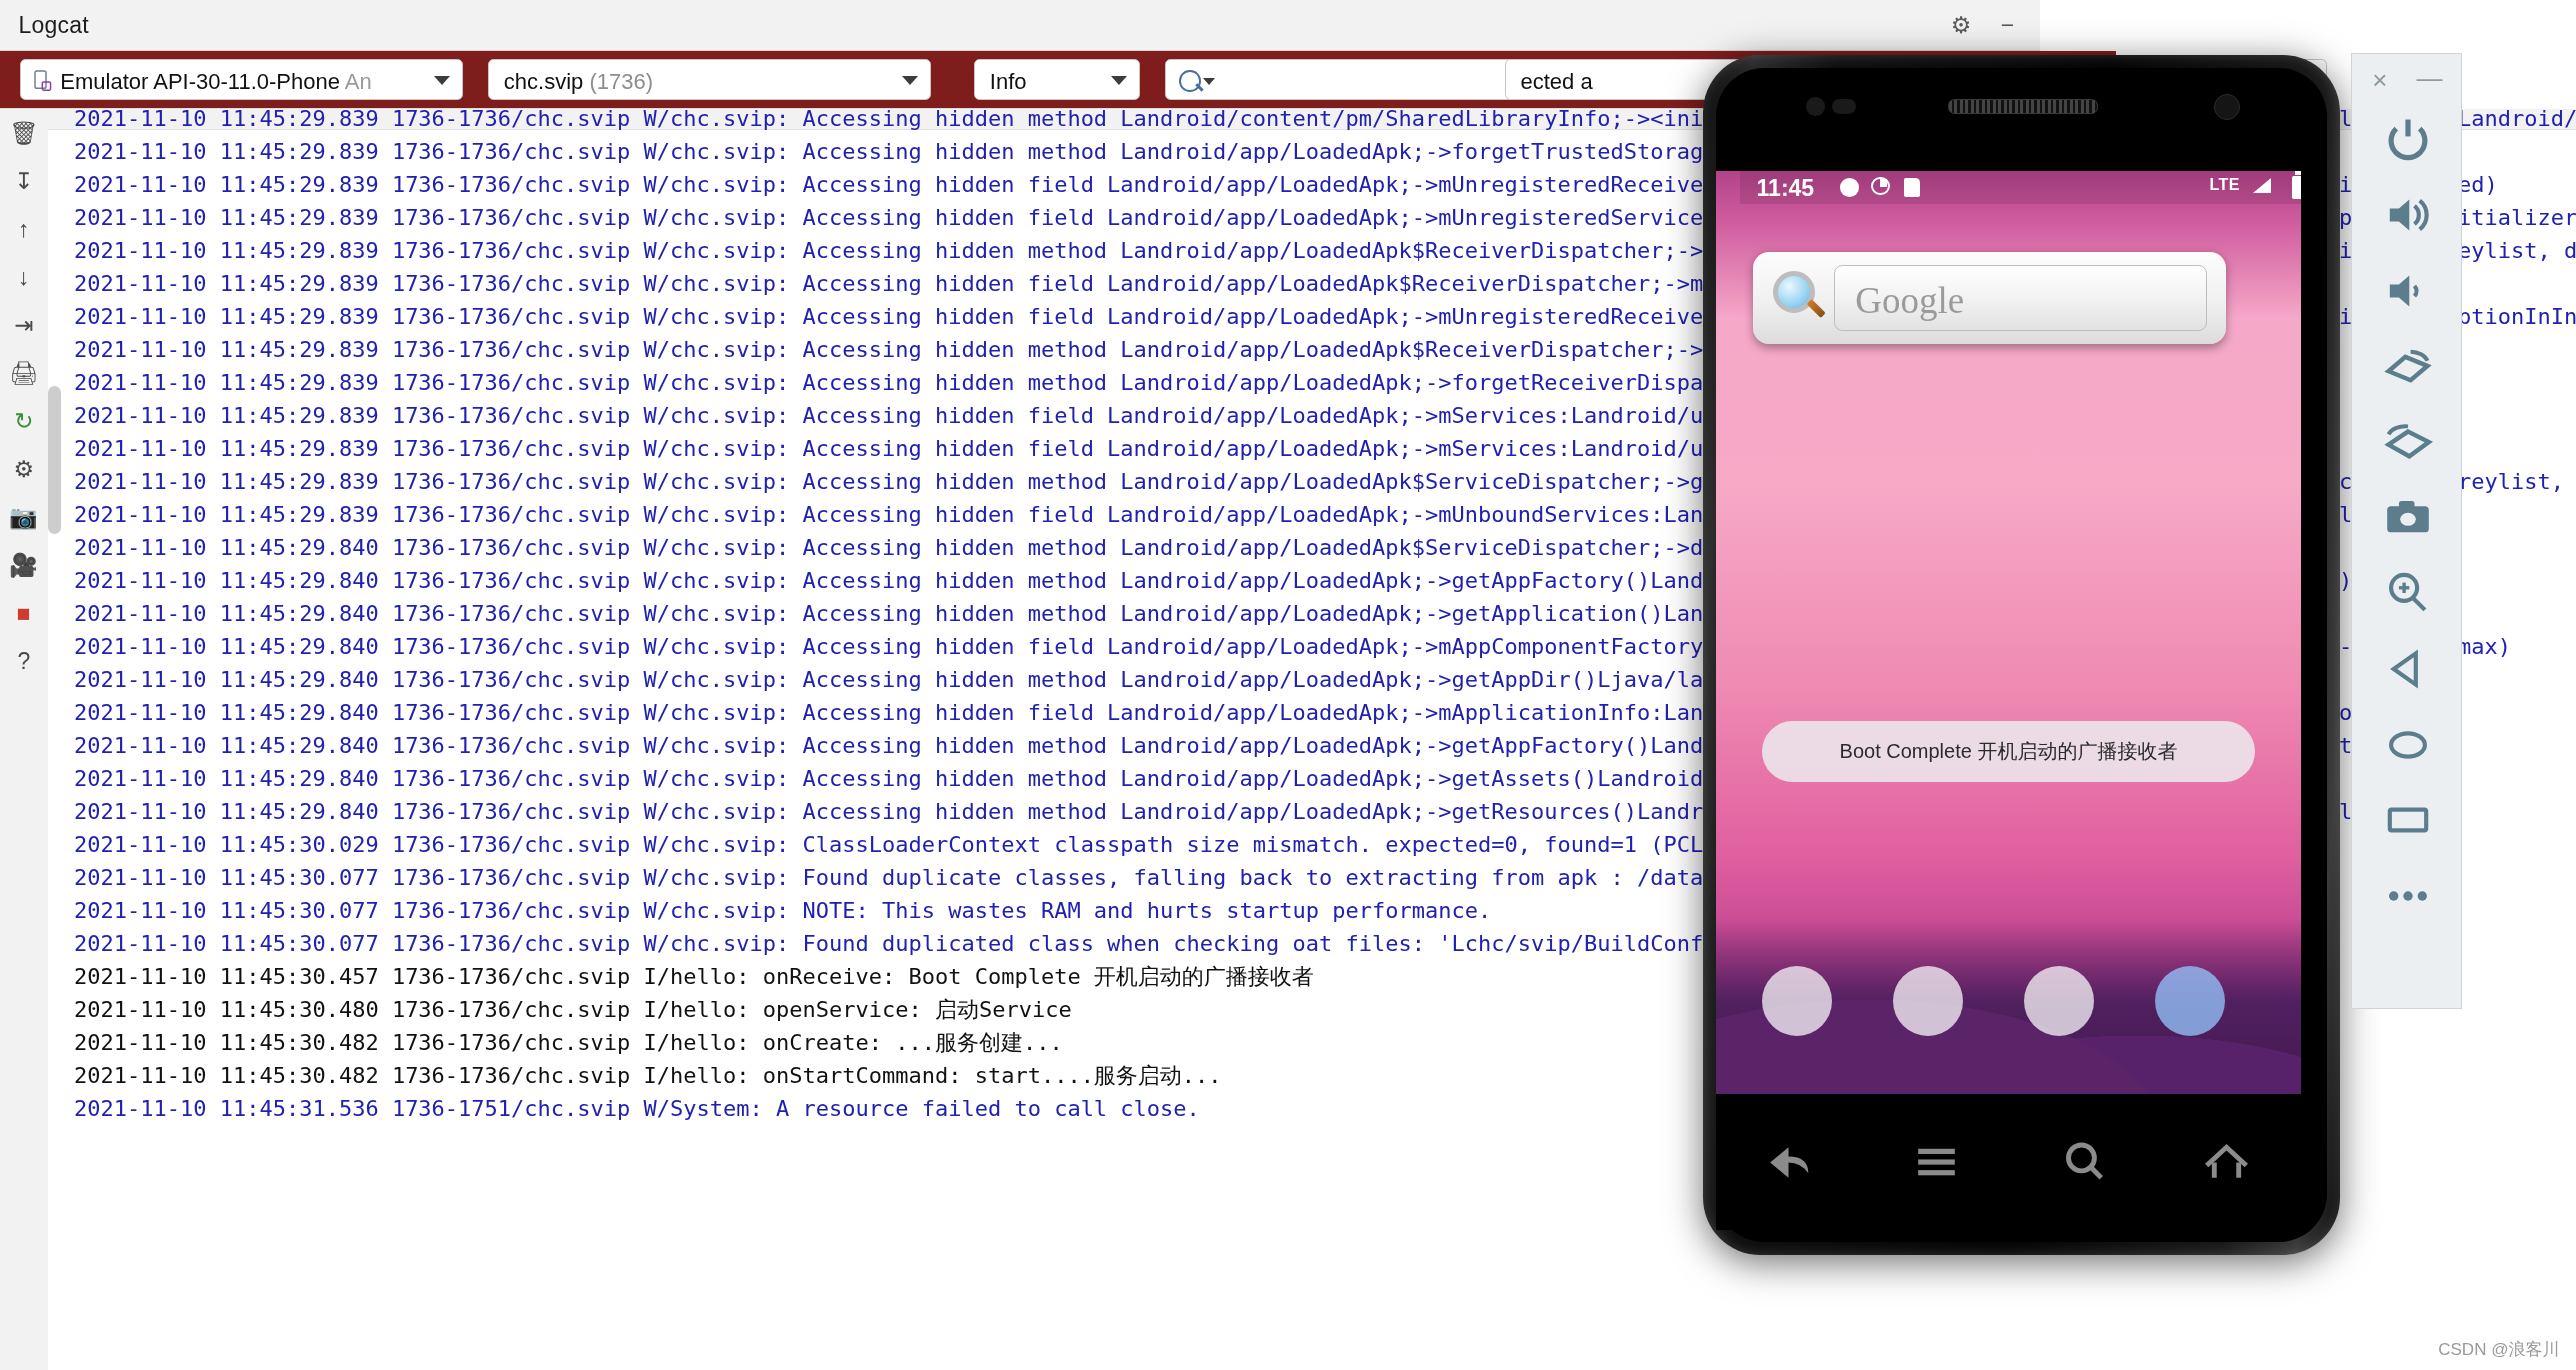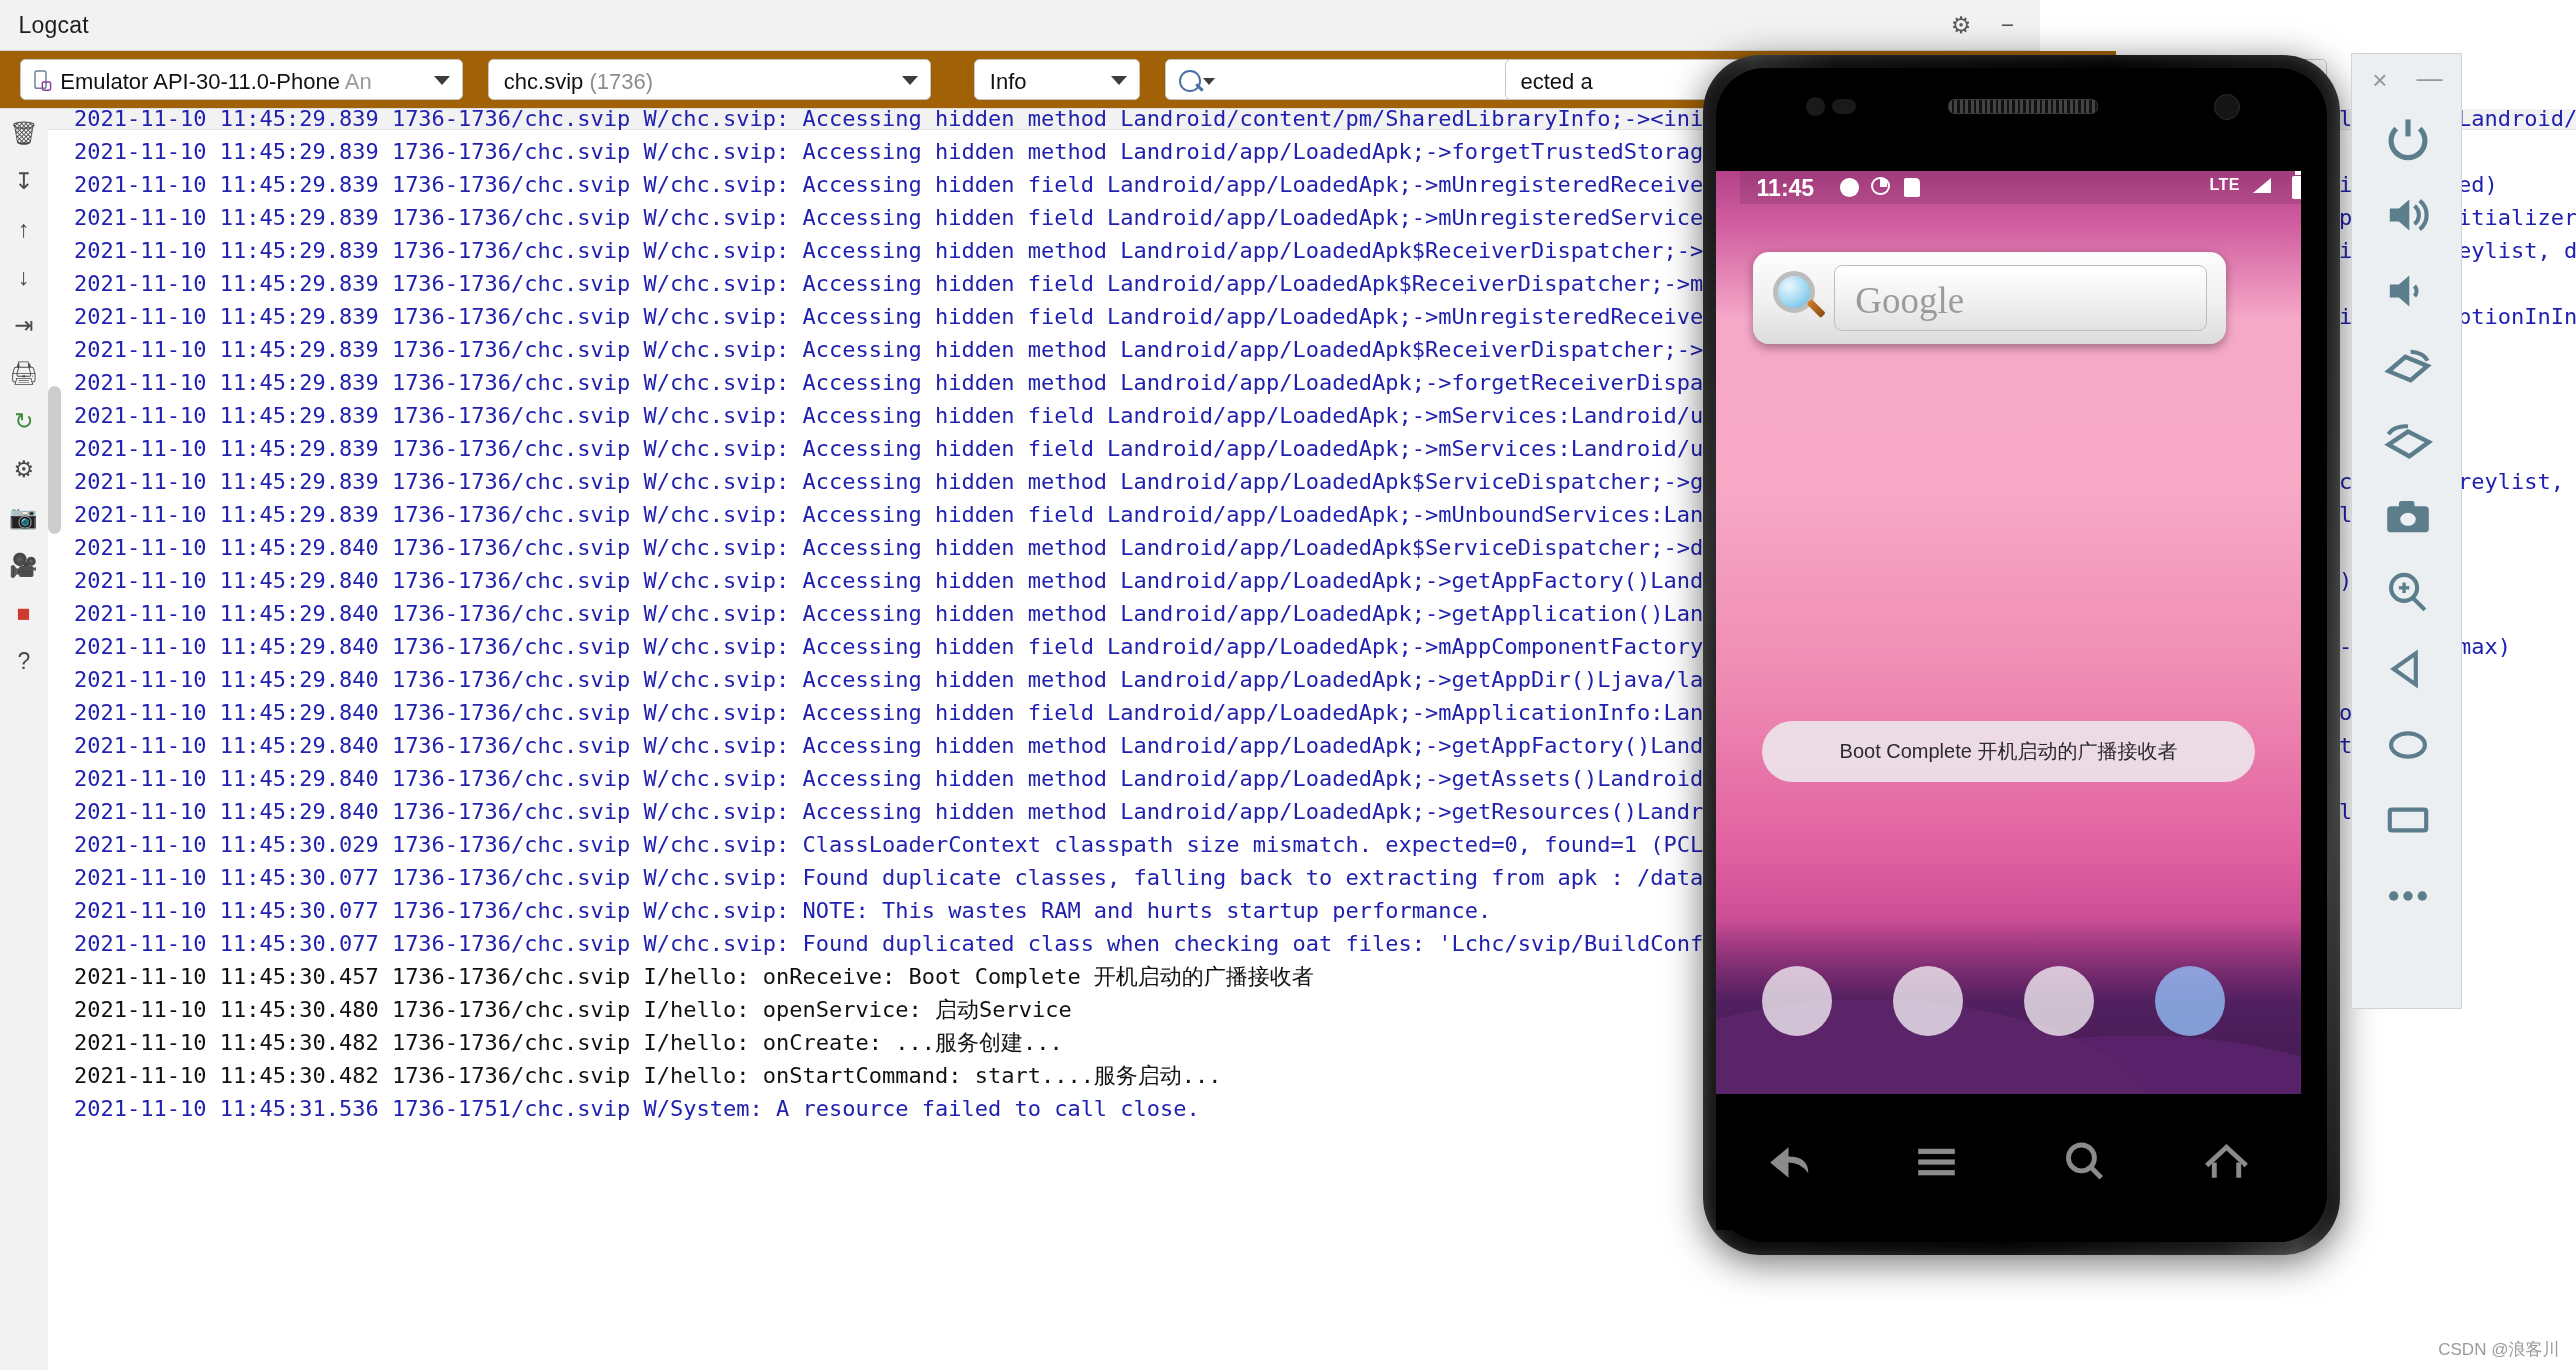--- a/index.html
+++ b/index.html
@@ -22,21 +22,21 @@
   .title-btn{
     position:absolute;top:11px;width:28px;height:28px;
     color:#5a5a5a;font-size:23px;line-height:28px;text-align:center;cursor:pointer;
   }
   #gear-btn{right:65px;}
   #min-btn{right:18.5px;}
 
   
   #toolbar{
     position:absolute;left:0;top:51px;width:2116px;height:57px;
-    background:#a16207;border-bottom:0.9px solid #dcdcdc;
+    background:#7f1d1d;border-bottom:0.9px solid #dcdcdc;
   }
   .combo{
     position:absolute;top:8.3px;height:41px;
     background:#fff;border:0.9px solid #c6c6c6;border-radius:5.5px;
     box-sizing:border-box;cursor:pointer;
   }
   .combo .caret{
     position:absolute;right:12px;top:15.7px;
     width:0;height:0;border-left:8.3px solid transparent;border-right:8.3px solid transparent;
     border-top:9.2px solid #3c3c3c;

